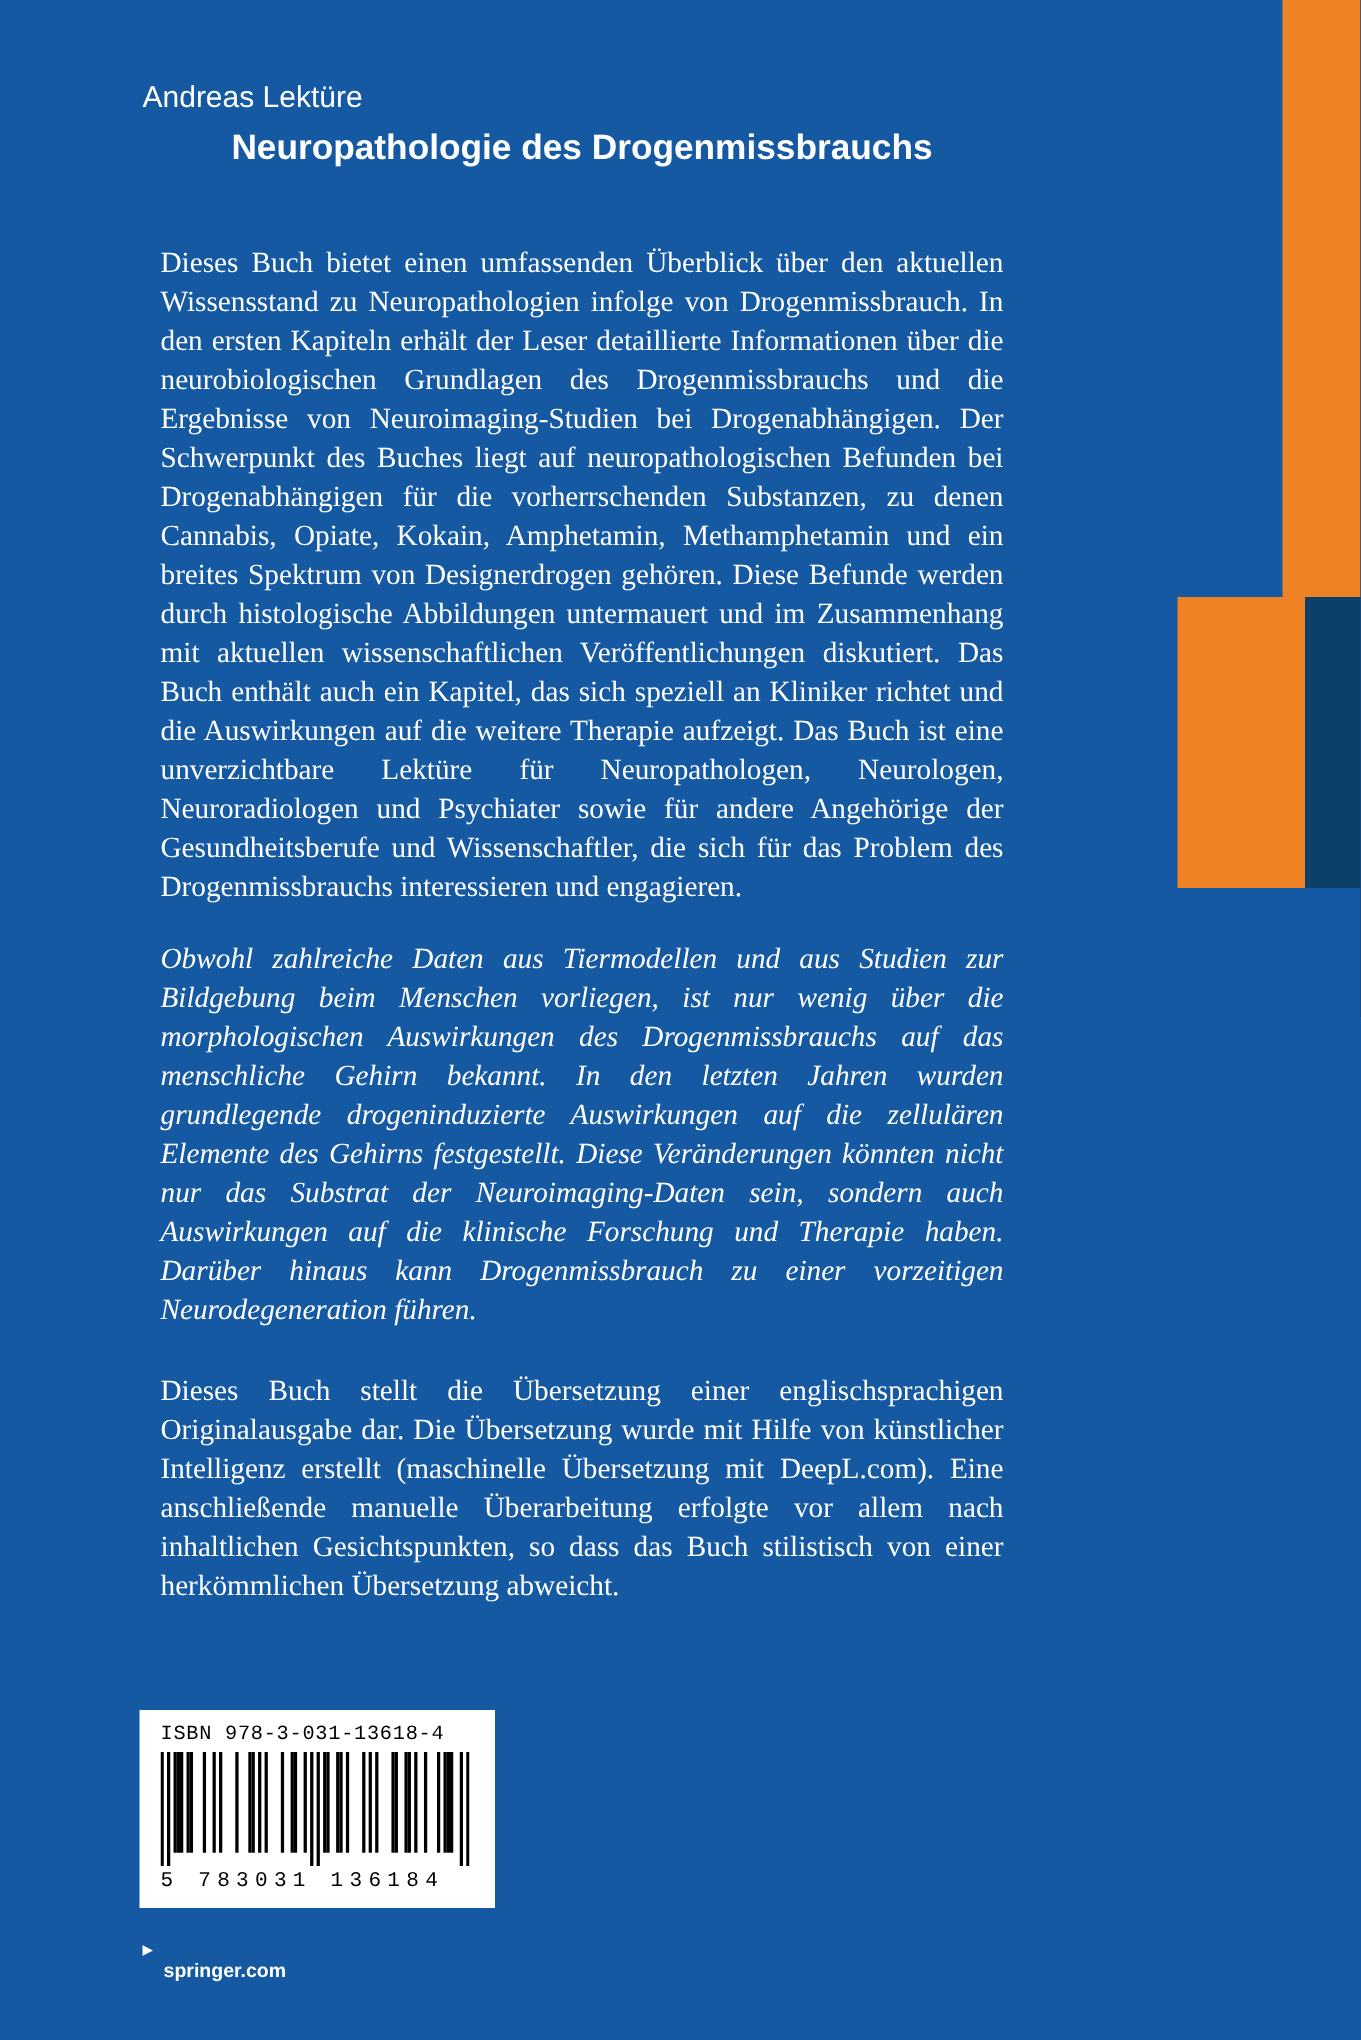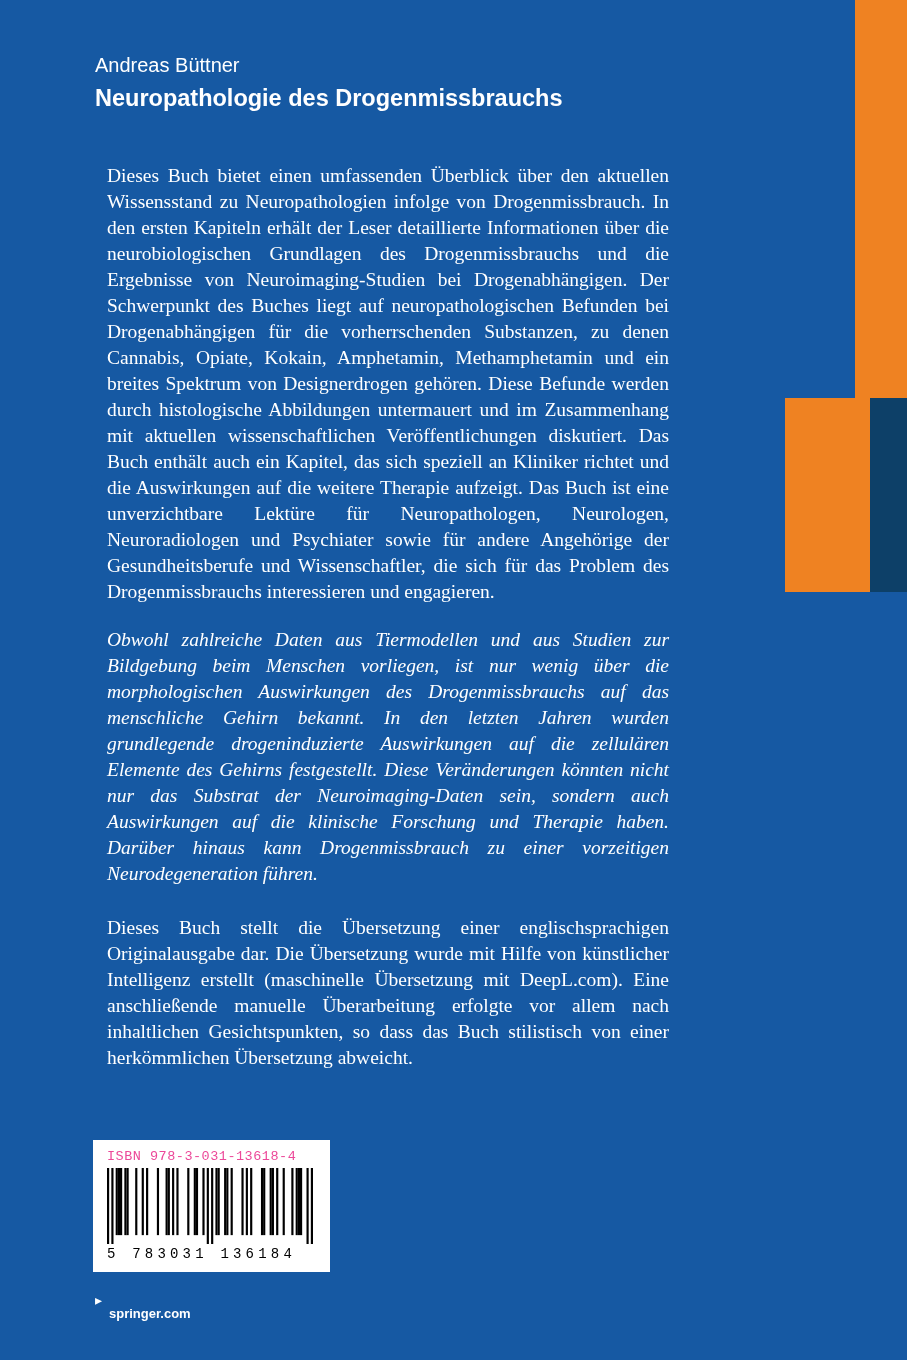--- a/index.html
+++ b/index.html
@@ -44,20 +44,21 @@
     font-size: 20px;
     line-height: 26px;
     font-weight: 400;
   }
   .title {
     font-family: "Liberation Sans", sans-serif;
     font-size: 23.5px;
     line-height: 30px;
     font-weight: 700;
     margin: 5px 0 0 0;
+    text-align: center;
   }
   .para {
     font-family: "Liberation Serif", serif;
     font-size: 19.5px;
     line-height: 26px;
     text-align: justify;
     margin: 12px;
   }
   .para.p1 { margin-top: 50px; }
   .para.p2 { margin-top: 22px; font-style: italic; }
@@ -69,21 +70,21 @@
     width: 237px; height: 132px;
     background: #ffffff;
     box-sizing: border-box;
     padding: 8px 14px 6px 14px;
   }
   .isbn {
     font-family: "Liberation Mono", "DejaVu Sans Mono", monospace;
     font-size: 13.5px;
     line-height: 17px;
     letter-spacing: 0.5px;
-    color: #ec4899;
+    color: #000000;
     white-space: nowrap;
   }
   .bars {
     display: block;
     width: 206px;
     height: 76px;
     margin-top: 3px;
     fill: #000000;
   }
   .digits {
@@ -120,21 +121,21 @@
 </head>
 <body>
 
 <div class="cover">
 
   <div class="accent-strip"></div>
   <div class="accent-band-orange"></div>
   <div class="accent-band-navy"></div>
 
   <div class="text-col">
-    <div class="author">Andreas Büttner</div>
+    <div class="author">Andreas Lektüre</div>
     <div class="title">Neuropathologie des Drogenmissbrauchs</div>
     <p class="para p1">Dieses Buch bietet einen umfassenden Überblick über den aktuellen Wissensstand zu Neuropathologien infolge von Drogenmissbrauch. In den ersten Kapiteln erhält der Leser detaillierte Informationen über die neurobiologischen Grundlagen des Drogenmissbrauchs und die Ergebnisse von Neuroimaging-Studien bei Drogenabhängigen. Der Schwerpunkt des Buches liegt auf neuropathologischen Befunden bei Drogenabhängigen für die vorherrschenden Substanzen, zu denen Cannabis, Opiate, Kokain, Amphetamin, Methamphetamin und ein breites Spektrum von Designerdrogen gehören. Diese Befunde werden durch histologische Abbildungen untermauert und im Zusammenhang mit aktuellen wissenschaftlichen Veröffentlichungen diskutiert. Das Buch enthält auch ein Kapitel, das sich speziell an Kliniker richtet und die Auswirkungen auf die weitere Therapie aufzeigt. Das Buch ist eine unverzichtbare Lektüre für Neuropathologen, Neurologen, Neuroradiologen und Psychiater sowie für andere Angehörige der Gesundheitsberufe und Wissenschaftler, die sich für das Problem des Drogenmissbrauchs interessieren und engagieren.</p>
     <p class="para p2">Obwohl zahlreiche Daten aus Tiermodellen und aus Studien zur Bildgebung beim Menschen vorliegen, ist nur wenig über die morphologischen Auswirkungen des Drogenmissbrauchs auf das menschliche Gehirn bekannt. In den letzten Jahren wurden grundlegende drogeninduzierte Auswirkungen auf die zellulären Elemente des Gehirns festgestellt. Diese Veränderungen könnten nicht nur das Substrat der Neuroimaging-Daten sein, sondern auch Auswirkungen auf die klinische Forschung und Therapie haben. Darüber hinaus kann Drogenmissbrauch zu einer vorzeitigen Neurodegeneration führen.</p>
     <p class="para p3">Dieses Buch stellt die Übersetzung einer englischsprachigen Originalausgabe dar. Die Übersetzung wurde mit Hilfe von künstlicher Intelligenz erstellt (maschinelle Übersetzung mit DeepL.com). Eine anschließende manuelle Überarbeitung erfolgte vor allem nach inhaltlichen Gesichtspunkten, so dass das Buch stilistisch von einer herkömmlichen Übersetzung abweicht.</p>
   </div>
 
   <div class="barcode-box">
     <div class="isbn">ISBN 978-3-031-13618-4</div>
     <svg class="bars" viewBox="0 0 95 60" preserveAspectRatio="none" xmlns="http://www.w3.org/2000/svg">
         <rect x="0" y="0" width="1" height="60"></rect>

